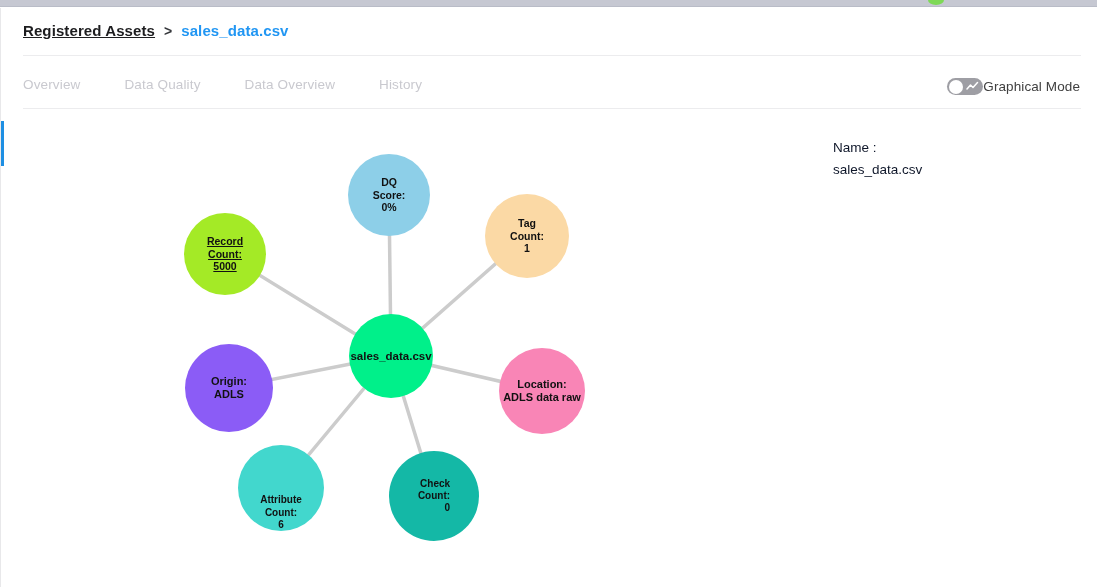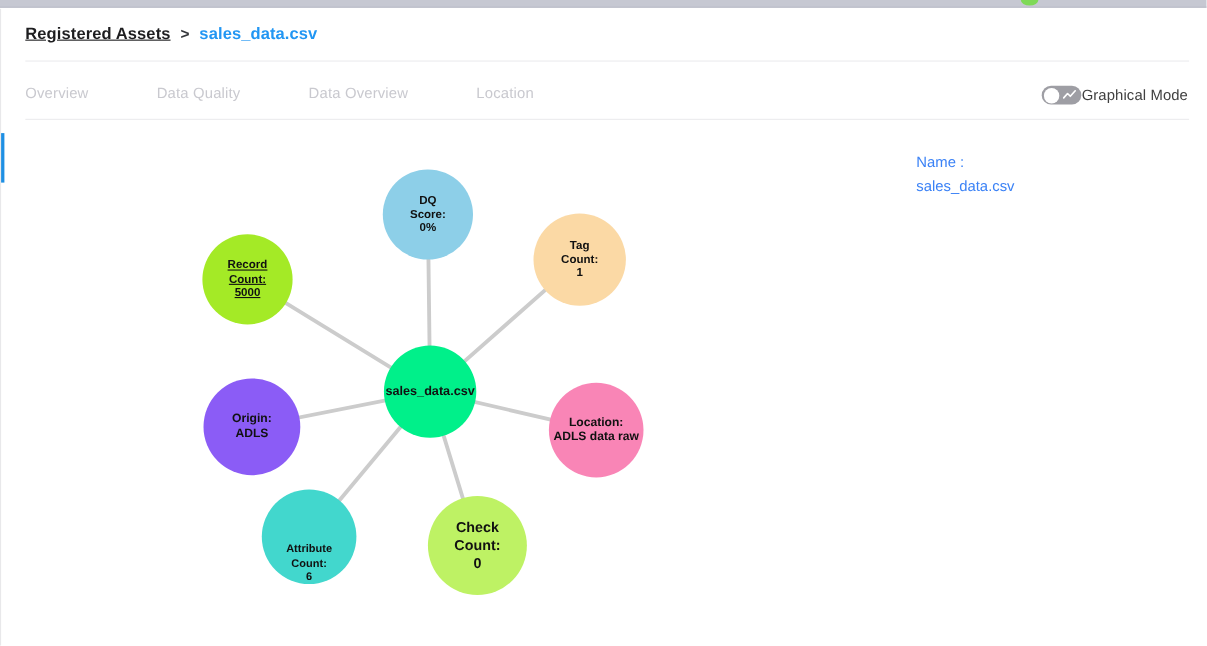--- a/index.html
+++ b/index.html
@@ -90,21 +90,21 @@
     left: 22px;
     width: 1058px;
     height: 47px;
   }
   .tabs {
     position: absolute;
     top: 11px;
     left: 0;
     display: flex;
     align-items: center;
-    gap: 18px;
+    gap: 0;
   }
   .tab {
     font-size: 13.5px;
     color: #c9c9cf;
     padding: 4px 0;
     margin-right: 44px;
     cursor: pointer;
     white-space: nowrap;
     letter-spacing: 0.15px;
   }
@@ -210,21 +210,21 @@
     top: 101px;
     left: 801px;
     width: 296px;
     height: 478px;
   }
   .detail-field {
     position: absolute;
     top: 28px;
     left: 31px;
     font-size: 13.5px;
-    color: #3b82f6;
+    color: #0f172a;
     line-height: 1.62;
   }
   .detail-key { display: block; }
   .detail-val { display: block; }
 </style>
 </head>
 <body>
 
 <div class="top-strip">
   <div class="top-strip-blip"></div>
@@ -237,21 +237,21 @@
     <span class="crumb-sep">&gt;</span>
     <span class="crumb-current">sales_data.csv</span>
   </div>
   <div class="rule-under-crumb"></div>
 
   <div class="tabs-row">
     <div class="tabs">
       <div class="tab">Overview</div>
       <div class="tab">Data Quality</div>
       <div class="tab">Data Overview</div>
-      <div class="tab">Location</div>
+      <div class="tab">History</div>
     </div>
     <div class="tabs-rule"></div>
   </div>
 
   <div class="mode-wrap">
     <div class="toggle">
       <div class="toggle-knob"></div>
       <svg class="toggle-icon" viewBox="0 0 13 11">
         <polyline points="1,8 4.5,4 7,6.5 11.5,1.5" fill="none" stroke="#ffffff" stroke-width="1.5" stroke-linecap="round" stroke-linejoin="round"></polyline>
       </svg>
@@ -293,21 +293,21 @@
         </div>
         <div class="node" style="left: 497px; top: 239px; width: 86px; height: 86px; background: rgb(249, 133, 182); font-size: 11px;">
           <span class="node-label">Location:
 ADLS data raw</span>
         </div>
         <div class="node" style="left: 236px; top: 336px; width: 86px; height: 86px; background: rgb(66, 215, 205); font-size: 10px; align-items: flex-end;">
           <span class="node-label">Attribute
 Count:
 6</span>
         </div>
-        <div class="node" style="left: 387px; top: 342px; width: 90px; height: 90px; background: #bef264; font-size: 13px;">
+        <div class="node" style="left: 387px; top: 342px; width: 90px; height: 90px; background: #14b8a6; font-size: 10px; text-align: right;">
           <span class="node-label">Check
 Count:
 0</span>
         </div>
         <div class="node" style="left: 347px; top: 205px; width: 84px; height: 84px; background: rgb(0, 240, 138); font-size: 11.5px;">
           <span class="node-label">sales_data.csv</span>
         </div>
       </div>
   </div>
 

